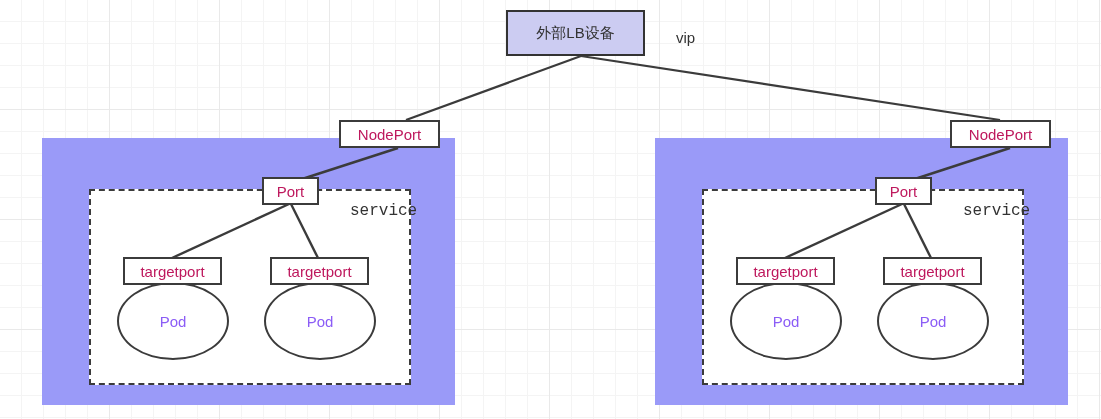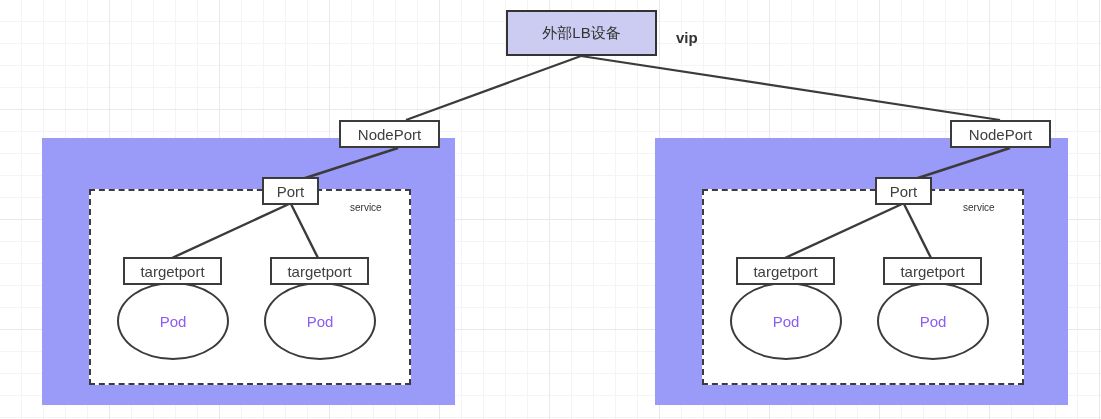--- a/index.html
+++ b/index.html
@@ -44,34 +44,35 @@
   }
   .service-box {
     position: absolute;
     box-sizing: border-box;
     background: #ffffff;
     border: 2px dashed #3b3b3b;
     z-index: 2;
   }
   .service-label {
     position: absolute;
-    font-size: 10px;
+    font-size: 16px;
     color: #333333;
     z-index: 4;
+    font-family: Liberation Mono, monospace;
   }
   .rect-node {
     position: absolute;
     box-sizing: border-box;
     background: #ffffff;
     border: 2px solid #3b3b3b;
     display: flex;
     align-items: center;
     justify-content: center;
     font-size: 15px;
-    color: #404040;
+    color: #be185d;
     z-index: 5;
     white-space: nowrap;
   }
   .lb-box {
     position: absolute;
     box-sizing: border-box;
     background: #ccccf2;
     border: 2px solid #333333;
     display: flex;
     align-items: center;
@@ -79,21 +80,20 @@
     font-size: 15px;
     color: #333333;
     z-index: 5;
     white-space: nowrap;
   }
   .vip-label {
     position: absolute;
     font-size: 15px;
     color: #333333;
     z-index: 5;
-    font-weight: bold;
   }
   .pod {
     position: absolute;
     box-sizing: border-box;
     background: #ffffff;
     border: 2px solid #3b3b3b;
     border-radius: 50%;
     display: flex;
     align-items: center;
     justify-content: center;
@@ -131,21 +131,21 @@
 
     <line x1="291" y1="204" x2="318" y2="258" stroke="#3b3b3b" stroke-width="2.4"></line>
 
     <line x1="1010" y1="148" x2="878" y2="191" stroke="#3b3b3b" stroke-width="2.4"></line>
 
     <line x1="902" y1="204" x2="785" y2="258" stroke="#3b3b3b" stroke-width="2.4"></line>
 
     <line x1="904" y1="204" x2="931" y2="258" stroke="#3b3b3b" stroke-width="2.4"></line>
   </svg>
 
-  <div class="lb-box" style="left:506px; top:10px; width:151px; height:46px;">外部LB设备</div>
+  <div class="lb-box" style="left:506px; top:10px; width:139px; height:46px;">外部LB设备</div>
   <div class="vip-label" style="left:676px; top:29px;">vip</div>
 
   <div class="rect-node" style="left:339px; top:120px; width:101px; height:28px;">NodePort</div>
   <div class="rect-node" style="left:950px; top:120px; width:101px; height:28px;">NodePort</div>
 
   <div class="rect-node" style="left:262px; top:177px; width:57px; height:28px;">Port</div>
   <div class="rect-node" style="left:875px; top:177px; width:57px; height:28px;">Port</div>
 
   <div class="pod" style="left:117px; top:282px; width:112px; height:78px;">Pod</div>
   <div class="rect-node" style="left:123px; top:257px; width:99px; height:28px;">targetport</div>

